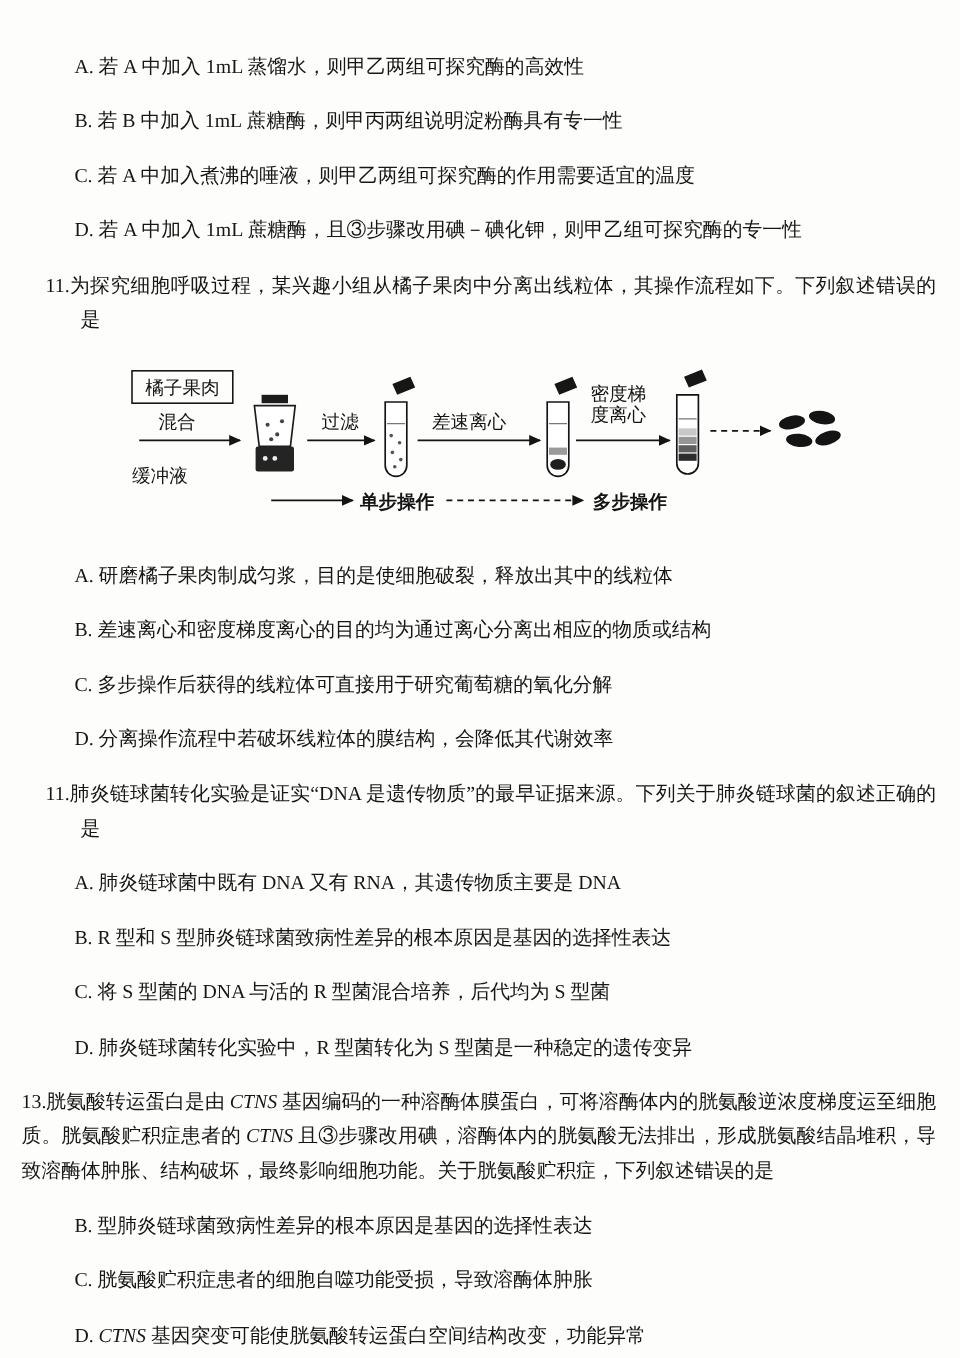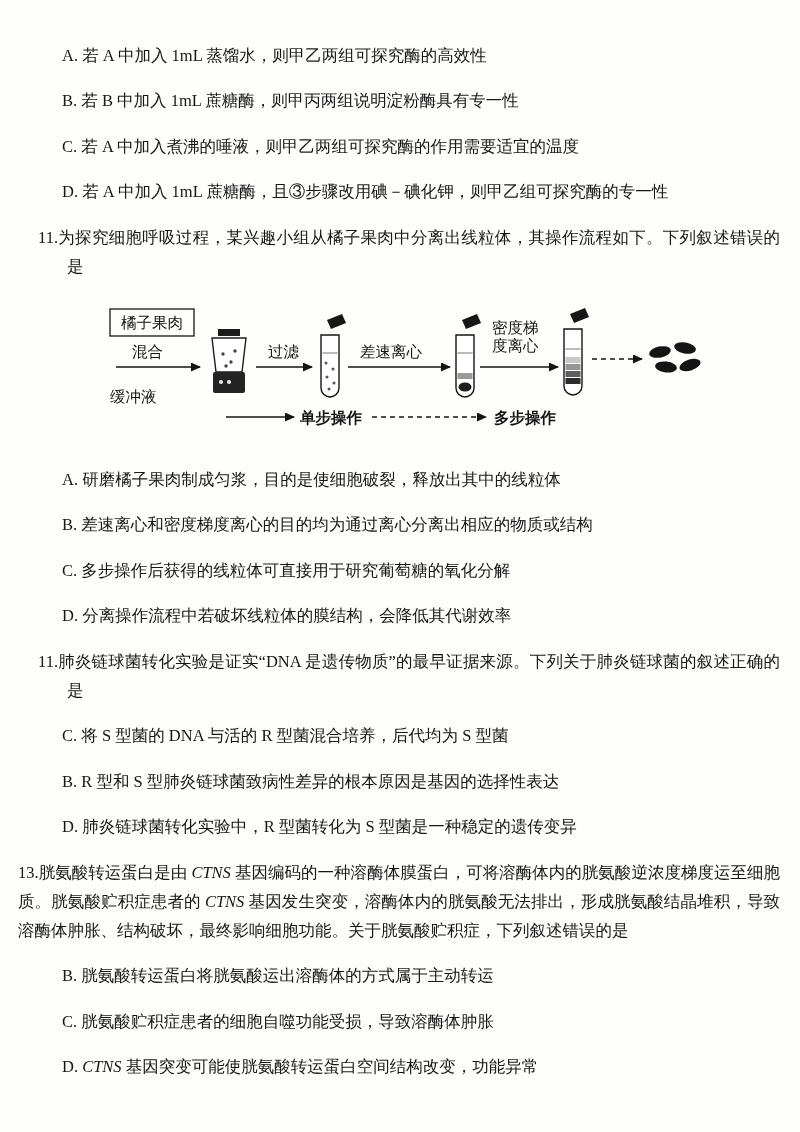--- a/index.html
+++ b/index.html
@@ -120,28 +120,29 @@
     </div>
 
     <p class="option">A. 研磨橘子果肉制成匀浆，目的是使细胞破裂，释放出其中的线粒体</p>
     <p class="option">B. 差速离心和密度梯度离心的目的均为通过离心分离出相应的物质或结构</p>
     <p class="option">C. 多步操作后获得的线粒体可直接用于研究葡萄糖的氧化分解</p>
     <p class="option">D. 分离操作流程中若破坏线粒体的膜结构，会降低其代谢效率</p>
   </section>
 
   <section class="q">
     <p class="stem hang"><span>11.</span><span>肺炎链球菌转化实验是证实“DNA 是遗传物质”的最早证据来源。下列关于肺炎链球菌的叙述正确的是</span></p>
+    <p class="option">A. 肺炎链球菌中既有 DNA 又有 RNA，其遗传物质主要是 DNA</p>
+    <p class="option">B. R 型和 S 型肺炎链球菌致病性差异的根本原因是基因的选择性表达</p>
     <p class="option">C. 将 S 型菌的 DNA 与活的 R 型菌混合培养，后代均为 S 型菌</p>
-    <p class="option">B. R 型和 S 型肺炎链球菌致病性差异的根本原因是基因的选择性表达</p>
     <p class="option">D. 肺炎链球菌转化实验中，R 型菌转化为 S 型菌是一种稳定的遗传变异</p>
   </section>
 
   <section class="q">
-    <p class="stem"><span>13.</span><span>胱氨酸转运蛋白是由 </span><span class="gene">CTNS</span><span> 基因编码的一种溶酶体膜蛋白，可将溶酶体内的胱氨酸逆浓度梯度运至细胞质。胱氨酸贮积症患者的 </span><span class="gene">CTNS</span><span> 基因发生突变，溶酶体内的胱氨酸无法排出，形成胱氨酸结晶堆积，导致溶酶体肿胀、结构破坏，最终影响细胞功能。关于胱氨酸贮积症，下列叙述错误的是</span></p>
-    <p class="option">B. 胱氨酸转运蛋白将胱氨酸运出溶酶体的方式属于主动转运</p>
+    <p class="stem"><span>13.</span><span>胱氨酸转运蛋白是由 </span><span class="gene">CTNS</span><span> 基因编码的一种溶酶体膜蛋白，可将溶酶体内的胱氨酸逆浓度梯度运至细胞质。胱氨酸贮积症患者的 </span><span class="gene">CTNS</span><span> 且③步骤改用碘，溶酶体内的胱氨酸无法排出，形成胱氨酸结晶堆积，导致溶酶体肿胀、结构破坏，最终影响细胞功能。关于胱氨酸贮积症，下列叙述错误的是</span></p>
+    <p class="option">B. 型肺炎链球菌致病性差异的根本原因是基因的选择性表达</p>
     <p class="option">C. 胱氨酸贮积症患者的细胞自噬功能受损，导致溶酶体肿胀</p>
     <p class="option"><span>D. </span><span class="gene">CTNS</span><span> 基因突变可能使胱氨酸转运蛋白空间结构改变，功能异常</span></p>
   </section>
 
   <section class="q">
     <p class="stem hang"></p>
 
   </section>
 
 </div>

